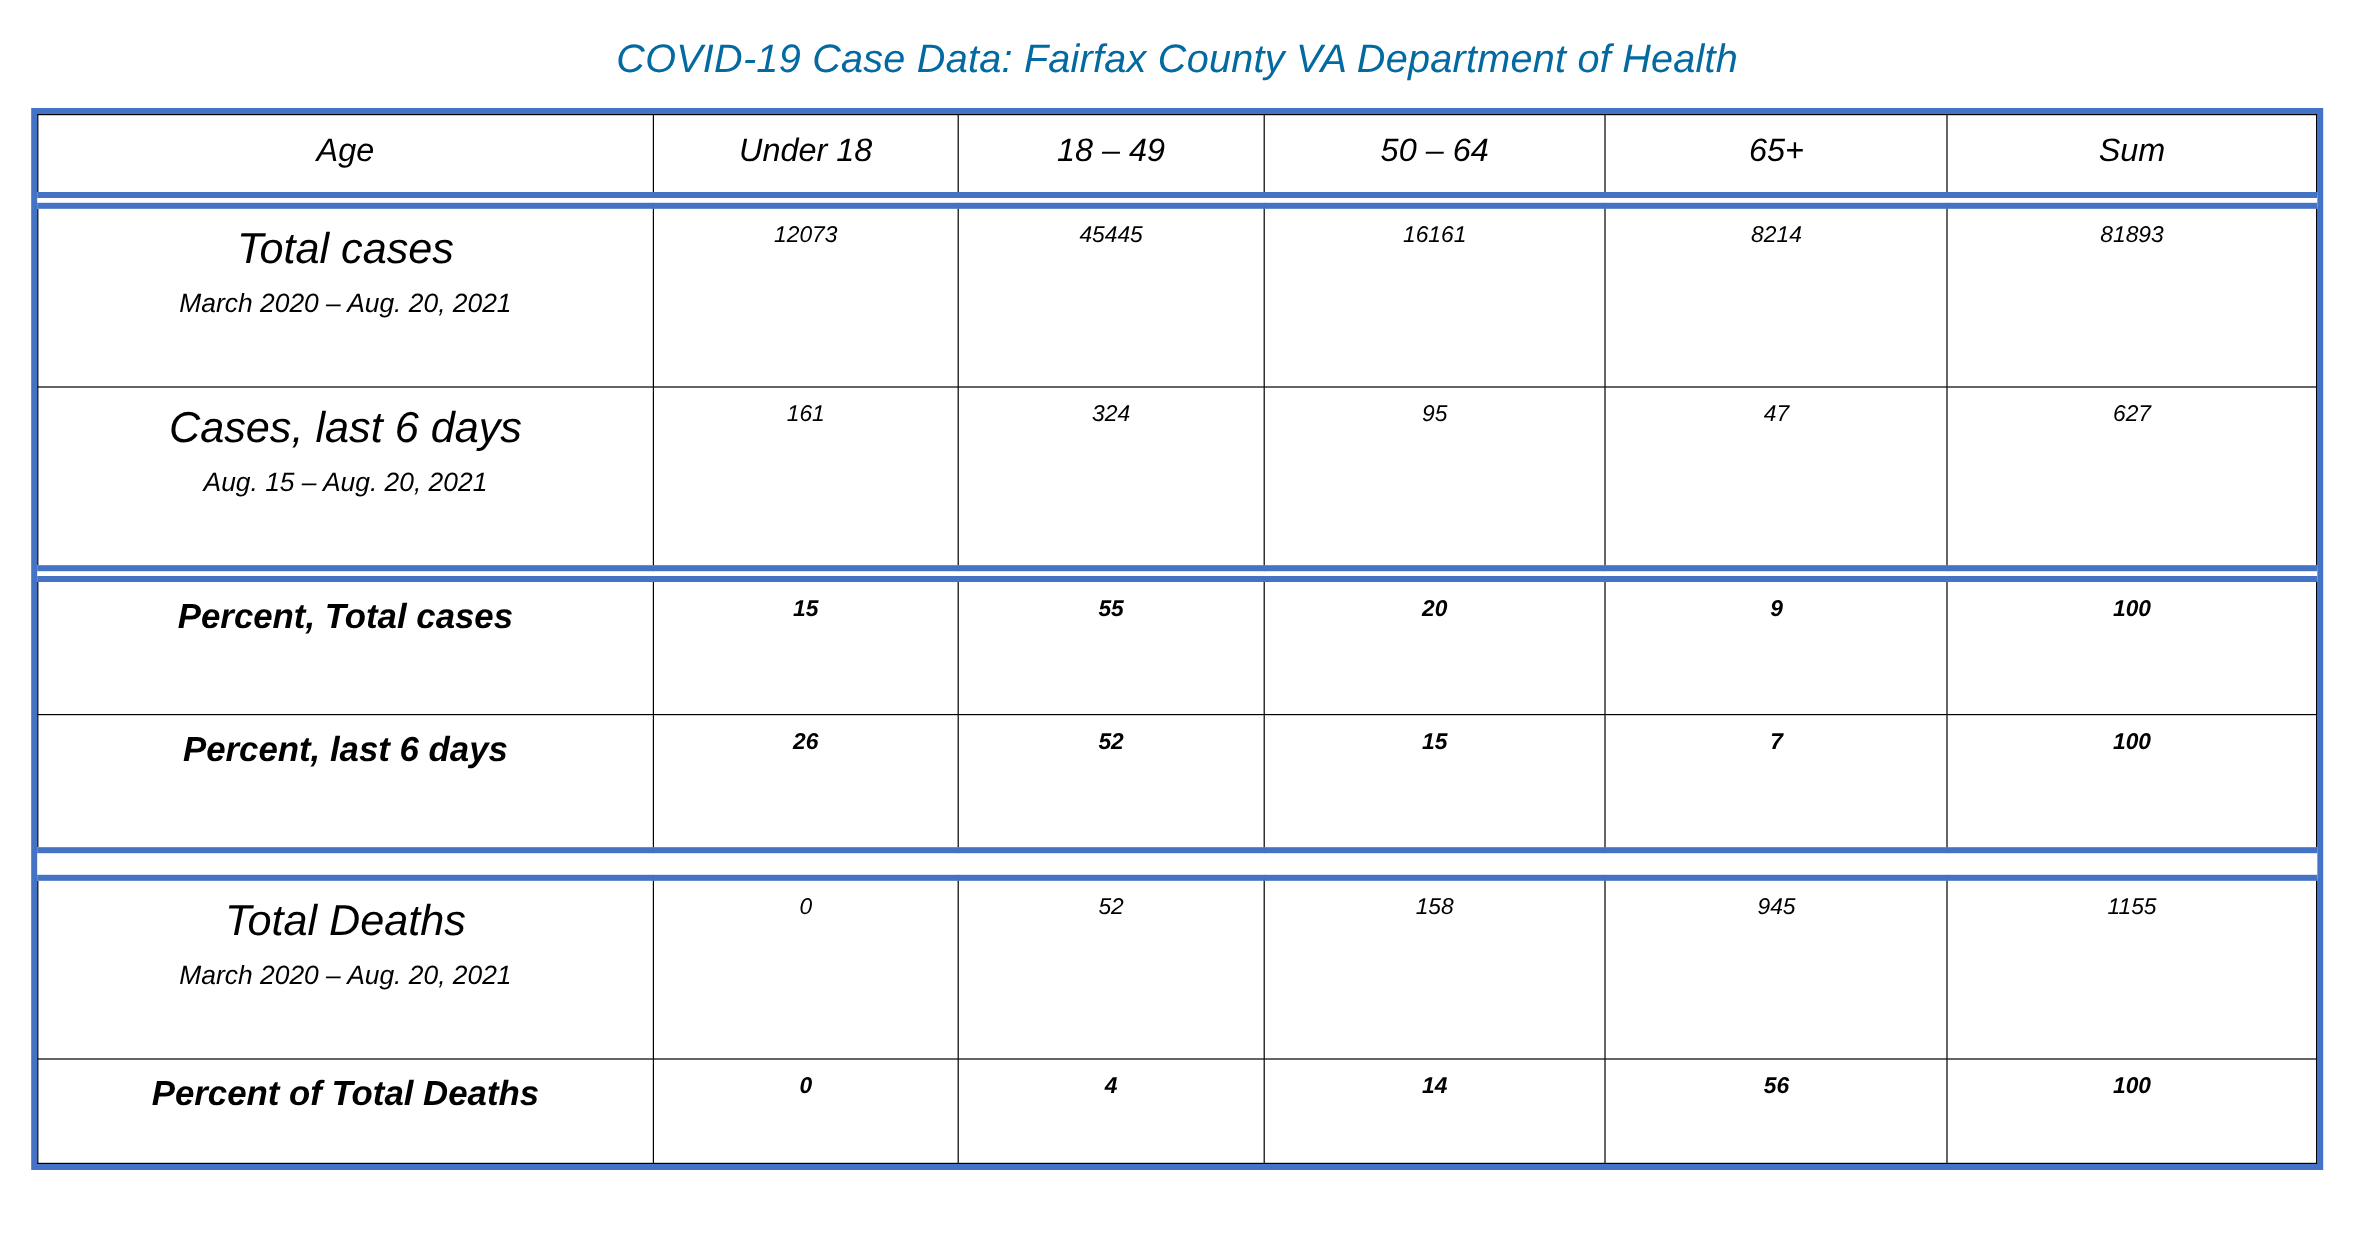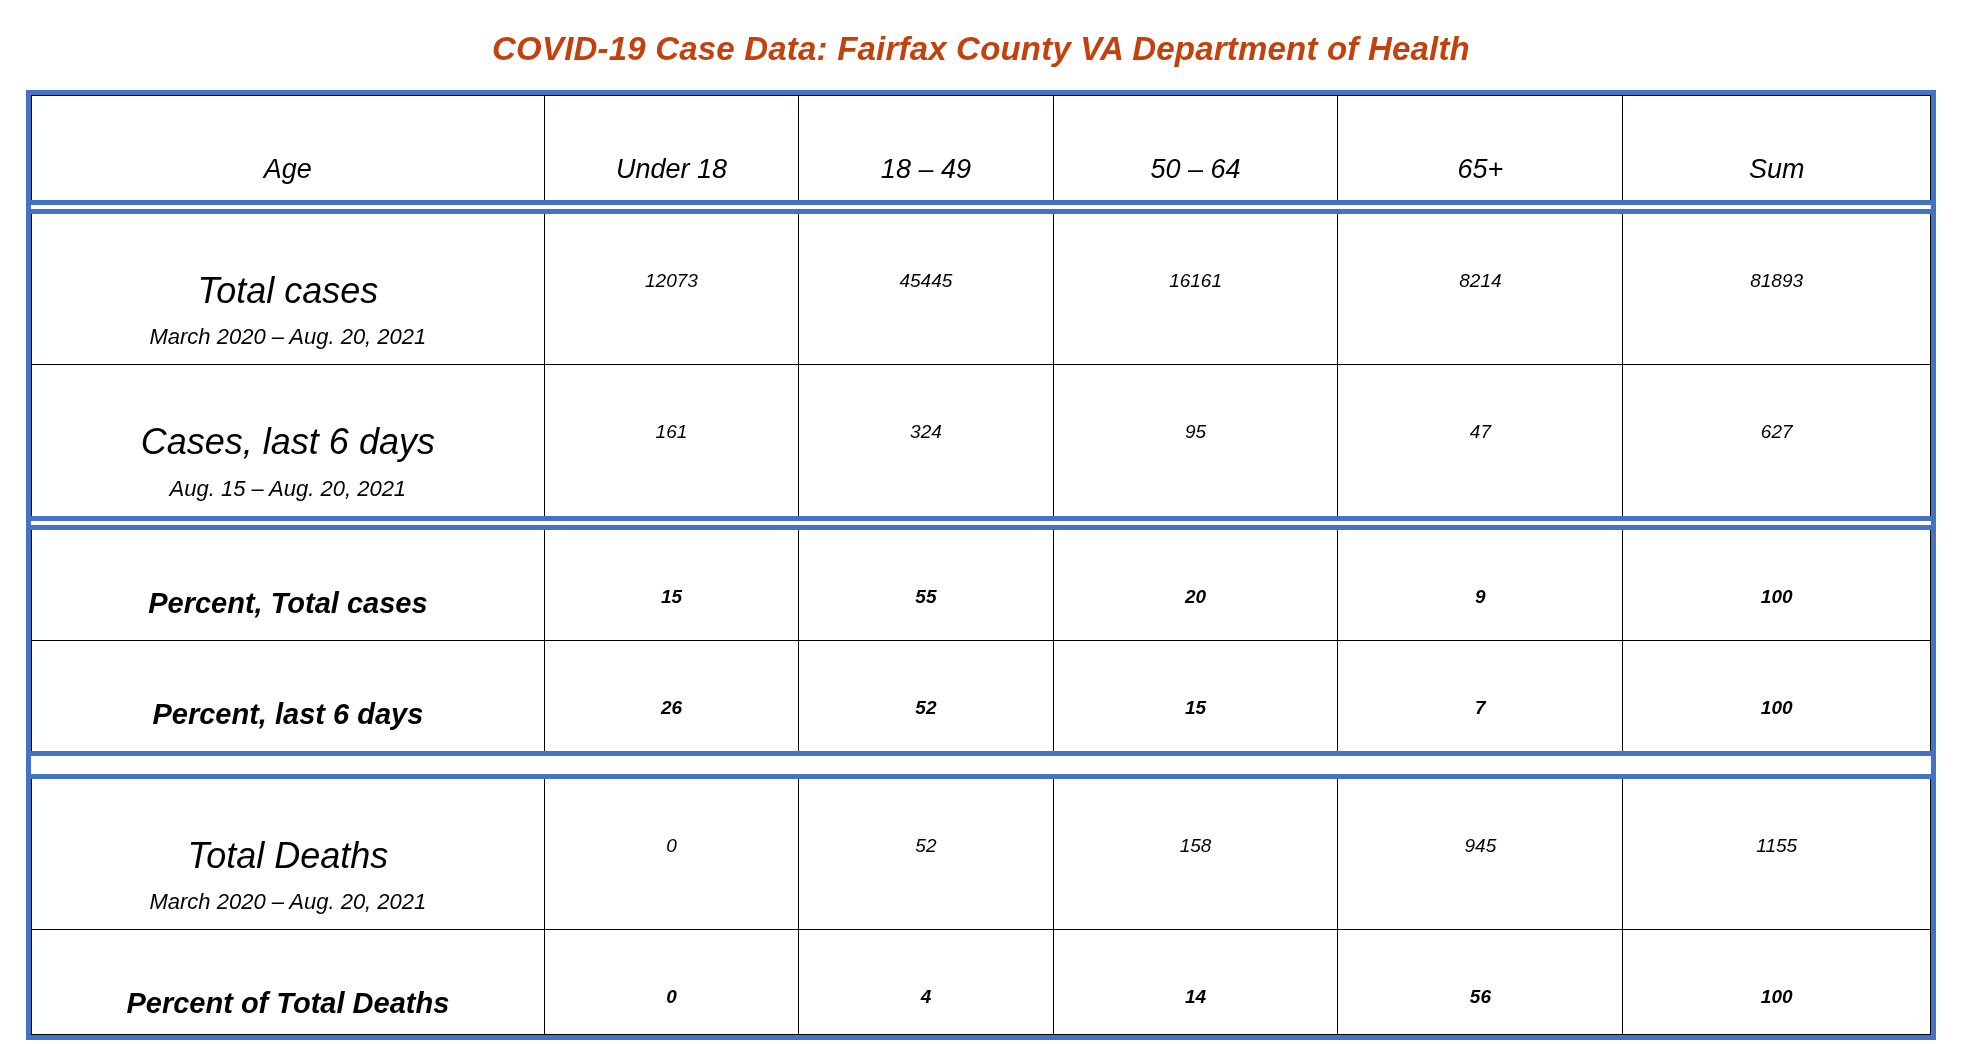--- a/index.html
+++ b/index.html
@@ -16,26 +16,26 @@
   }
   .page {
     position: relative;
     width: 1962px;
     height: 1044px;
     box-sizing: border-box;
   }
   .title {
     text-align: center;
     font-style: italic;
-    font-weight: bold;
+    font-weight: normal;
     font-size: 33px;
     letter-spacing: 0.2px;
     padding-top: 30px;
     padding-bottom: 22px;
-    color: #c2410c;
+    color: #0369a1;
   }
   .table-wrap {
     margin: 0 26px;
     border: 5px solid #4472C4;
     box-sizing: border-box;
   }
   table.data {
     width: 100%;
     border-collapse: collapse;
     table-layout: fixed;
@@ -52,21 +52,20 @@
   col.c0 { width: 27.0%; }
   col.c1 { width: 13.4%; }
   col.c2 { width: 13.4%; }
   col.c3 { width: 15.0%; }
   col.c4 { width: 15.0%; }
   col.c5 { width: 16.2%; }
 
   .cell-inner {
     padding: 12px 6px 14px 6px;
     line-height: 1.18;
-    margin-top: 44px;
   }
   .cell-label .main {
     font-size: 36px;
     font-style: italic;
   }
   .cell-label .sub {
     font-size: 22px;
     margin-top: 12px;
   }
   tr.head td {

